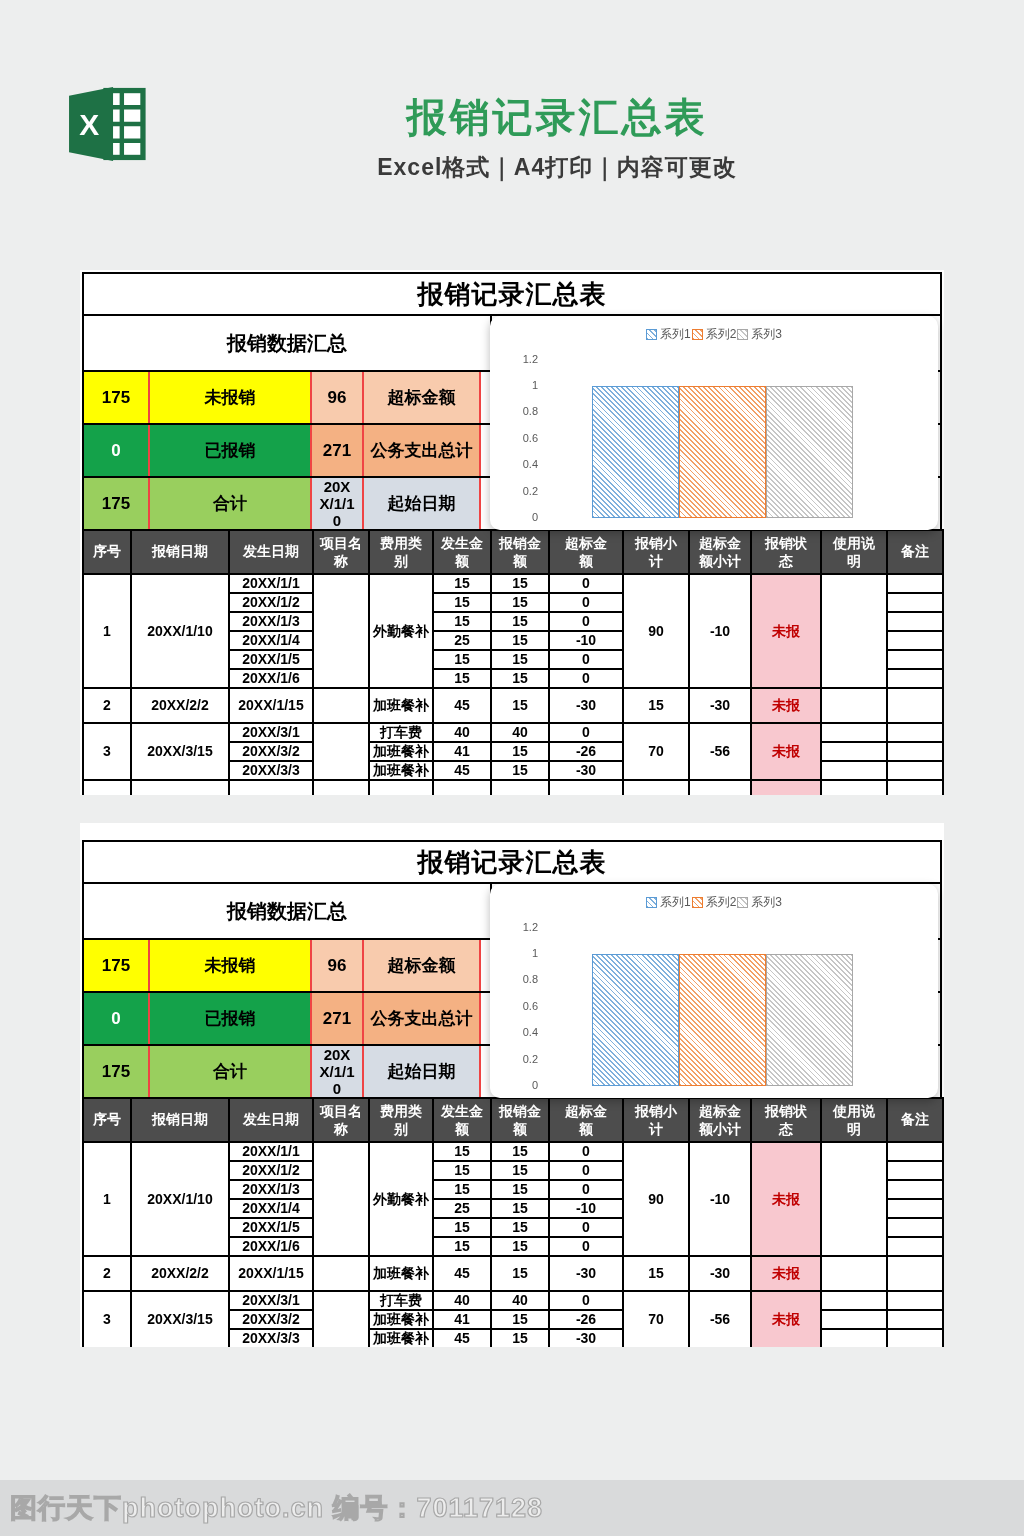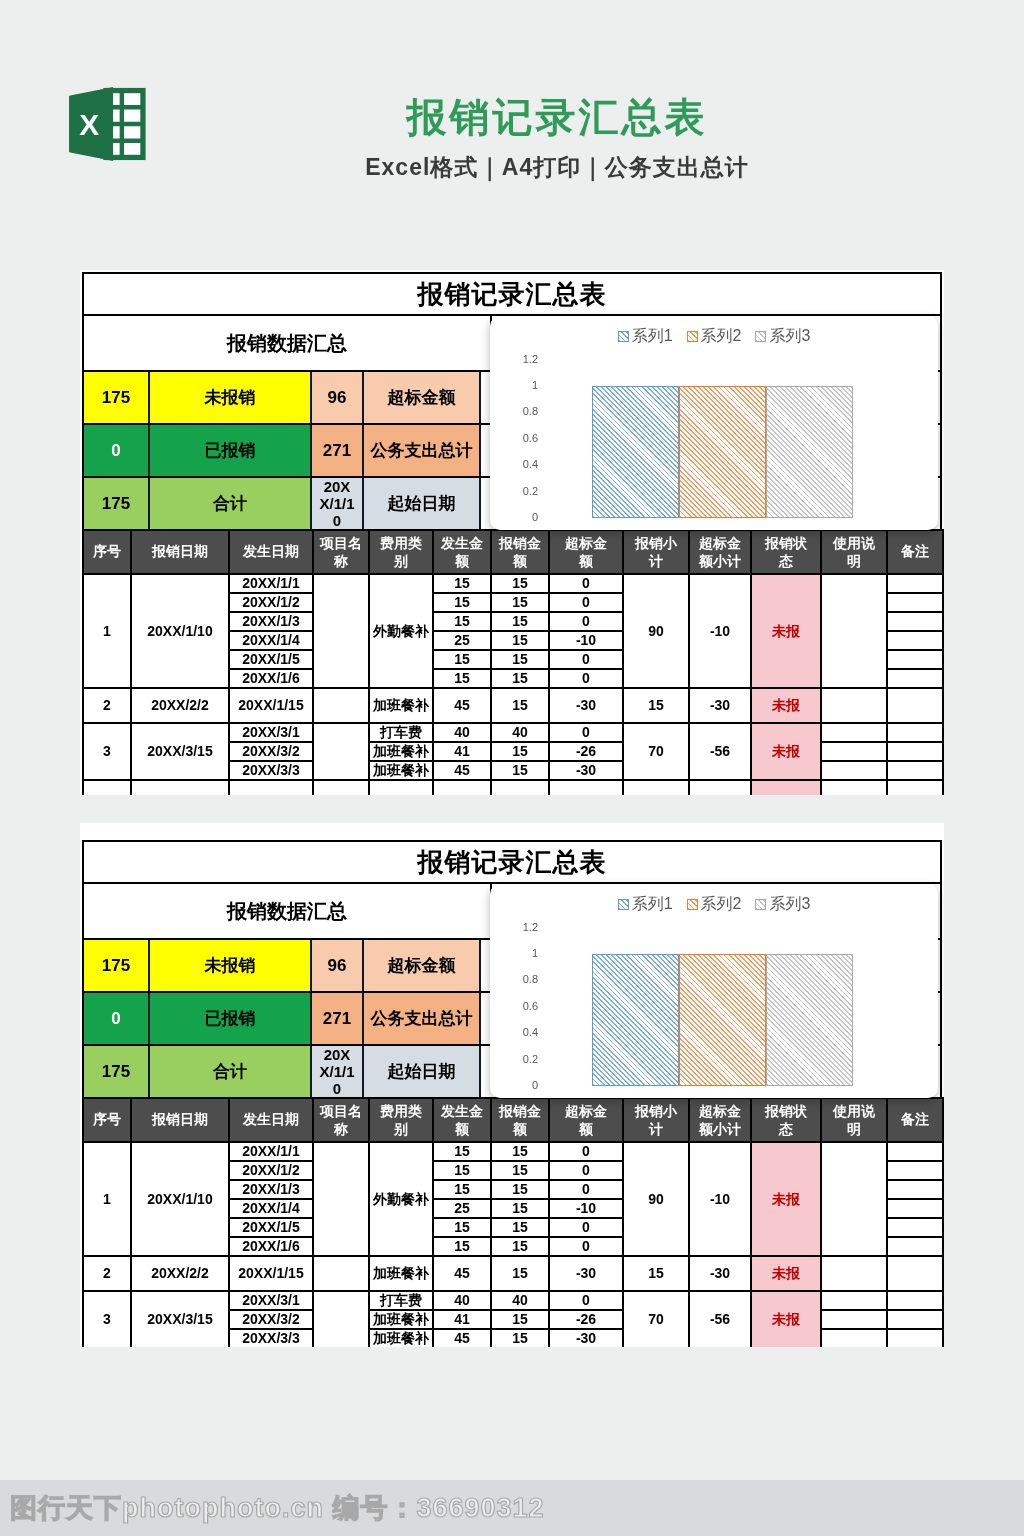--- a/index.html
+++ b/index.html
@@ -25,21 +25,21 @@
                border-bottom:2px solid #000;letter-spacing:1px;}
   .subheader-row{height:54px;display:flex;border-bottom:2px solid #000;}
   .subheader-cell{width:408px;box-sizing:border-box;border-right:2px solid #000;display:flex;
                   align-items:center;justify-content:center;font-size:20px;font-weight:800;}
   .subheader-fill{flex:1;display:flex;}
   .fill-cell{flex:1;border-right:2px solid #000;}
   .fill-cell:last-child{border-right:none;}
 
   .sum-row{height:51px;display:flex;border-bottom:2px solid #000;}
   .sum-row:last-child{border-bottom:none;}
-  .sum-cell{box-sizing:border-box;border-right:2px solid #0f172a;display:flex;align-items:center;
+  .sum-cell{box-sizing:border-box;border-right:2px solid #ef4444;display:flex;align-items:center;
             justify-content:center;font-size:17px;font-weight:800;text-align:center;}
   .sum-v1{width:66px;}.sum-l1{width:162px;}.sum-v2{width:52px;}.sum-l2{width:117px;}
   .sum-fill{flex:1;border-right:none;}
   .c-yellow{background:var(--c-yellow,#ffff00);}
   .c-green{background:var(--c-green,#14a24a);}
   .c-white{color:#fff;}
   .c-lgreen{background:var(--c-lgreen,#99cf5e);}
   .c-plight{background:var(--c-plight,#f8cbad);}
   .c-peach{background:var(--c-peach,#f4b183);}
   .c-bgray{background:var(--c-bgray,#d6dce4);}
@@ -54,22 +54,22 @@
   .data-table thead th .wrap{display:inline-block;max-width:3.1em;line-height:1.3;vertical-align:middle;}
   .data-table tbody tr{height:19px;}
   .data-table tbody tr.row-tall{height:35px;}
   .data-table tbody tr.row-partial{height:30px;}
   .data-table tbody td{font-size:14px;font-weight:600;line-height:1.05;}
   .td-status{background:var(--c-pink,#f8c8cf);color:var(--c-red,#c00000);font-weight:800;}
 
   
   .chartbox{position:absolute;left:408px;top:44px;width:448px;height:214px;background:#fff;
             border-radius:10px;box-shadow:0 3px 10px rgba(0,0,0,.28);z-index:10;}
-  .legend{position:absolute;top:10px;left:0;right:0;display:flex;justify-content:center;gap:14px;
-          align-items:center;font-size:16px;color:#595959;}
+  .legend{position:absolute;top:10px;left:0;right:0;display:flex;justify-content:center;gap:1px;
+          align-items:center;font-size:12px;color:#595959;}
   .lg-item{display:flex;align-items:center;gap:3px;}
   .swatch{width:11px;height:11px;box-sizing:border-box;}
   .plot{position:absolute;left:0;top:0;right:0;bottom:0;}
   .ytick{position:absolute;left:0;width:38px;text-align:right;font-size:11px;color:#595959;padding-left:10px;}
   .bar{position:absolute;box-sizing:border-box;}
   .hatch-s1{background-image:repeating-linear-gradient(45deg,var(--s1f,#7fb0dc) 0,var(--s1f,#7fb0dc) 1.3px,#fff 1.3px,#fff 3.6px);border:1.5px solid var(--s1,#5b9bd5);}
   .hatch-s2{background-image:repeating-linear-gradient(45deg,var(--s2f,#f2a066) 0,var(--s2f,#f2a066) 1.3px,#fff 1.3px,#fff 3.6px);border:1.5px solid var(--s2,#ed7d31);}
   .hatch-s3{background-image:repeating-linear-gradient(45deg,var(--s3f,#c6c6c6) 0,var(--s3f,#c6c6c6) 1.3px,#fff 1.3px,#fff 3.6px);border:1.5px solid var(--s3,#a8a8a8);}
 
   
@@ -84,21 +84,21 @@
 
   <div class="brand">
     <svg viewBox="0 0 100 100" width="88" height="88">
       <rect x="50" y="12" width="42" height="76" fill="#ffffff" stroke="#1e7145" stroke-width="6"></rect>
       <path d="M68 12 v76 M50 31 h42 M50 50 h42 M50 69 h42" stroke="#1e7145" stroke-width="5" fill="none"></path>
       <polygon points="8,18 58,8 58,92 8,82" fill="#1e7145"></polygon>
       <text x="31" y="62" text-anchor="middle" font-size="34" font-weight="bold" fill="#ffffff" font-family="Liberation Sans, sans-serif">X</text>
     </svg>
   </div>
   <div class="page-title">报销记录汇总表</div>
-  <div class="page-subtitle">Excel格式｜A4打印｜公务支出总计</div>
+  <div class="page-subtitle">Excel格式｜A4打印｜内容可更改</div>
 
   <section class="panel panel-1">
   <div class="sheet">
     <div class="top-section">
       <div class="sheet-title">报销记录汇总表</div>
       <div class="subheader-row">
         <div class="subheader-cell">报销数据汇总</div>
         <div class="subheader-fill">
               <div class="fill-cell"></div>
               <div class="fill-cell"></div>
@@ -511,15 +511,15 @@
             <span class="lg-item">
               <span class="swatch hatch-s3"></span>
               <span class="lg-label">系列3</span>
             </span>
           </div>
     </div>
   </div>
 </section>
 
   <div class="footer">
-    <span class="watermark">图行天下photophoto.cn 编号：36690312</span>
+    <span class="watermark">图行天下photophoto.cn 编号：70117128</span>
   </div>
 </div>
 
 </body></html>

